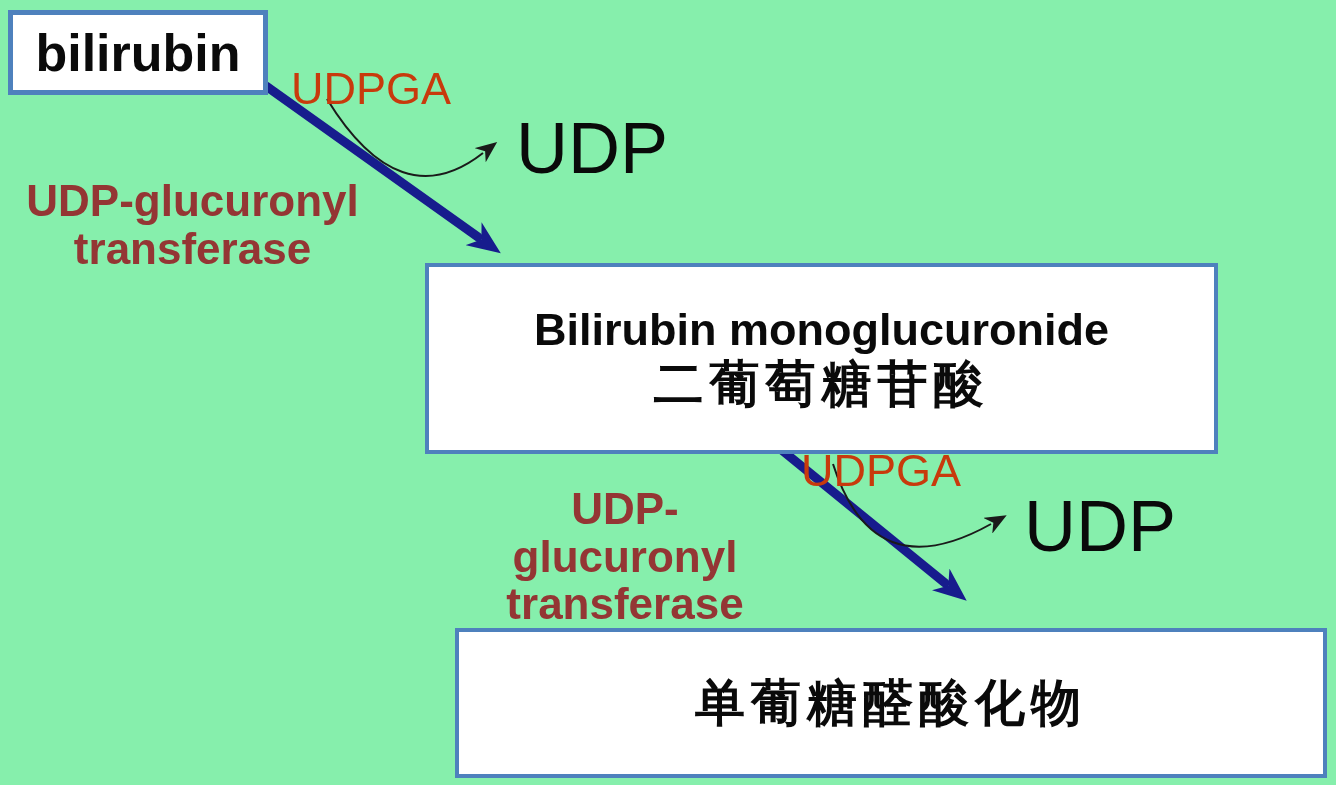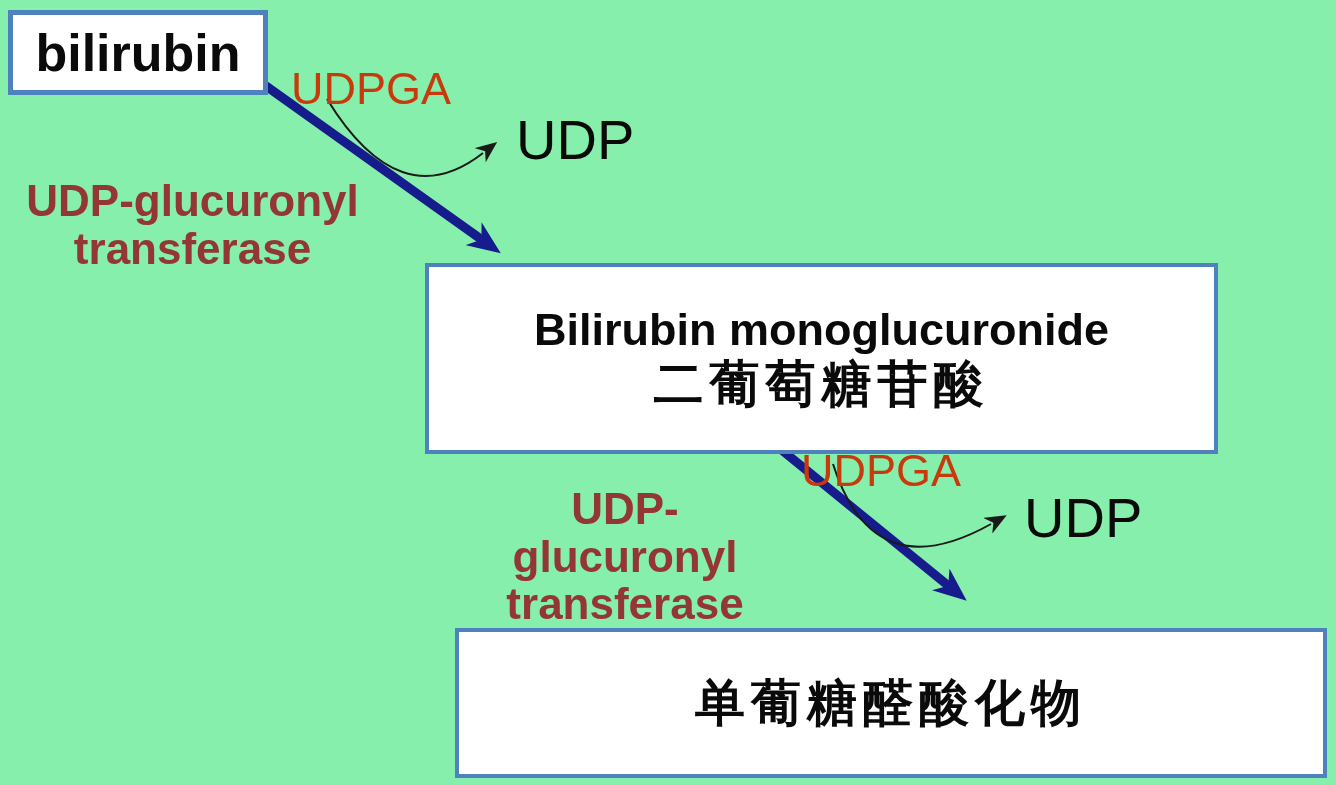--- a/index.html
+++ b/index.html
@@ -74,21 +74,21 @@
     font-size: 45px;
     color: var(--cofactor, #C83A0C);
     line-height: 1;
     white-space: nowrap;
     margin-top: 30px;
   }
   .cofactor-in.r1 { left: 291px; top: 36px; }
   .cofactor-in.r2 { left: 801px; top: 418px; }
   .cofactor-out {
     position: absolute;
-    font-size: 56px;
+    font-size: 72px;
     color: #0a0a0a;
     line-height: 1;
     white-space: nowrap;
   }
   .cofactor-out.r1 { left: 516px; top: 112px; }
   .cofactor-out.r2 { left: 1024px; top: 490px; }
   .enzyme-label {
     position: absolute;
     font-size: 44px;
     font-weight: bold;

